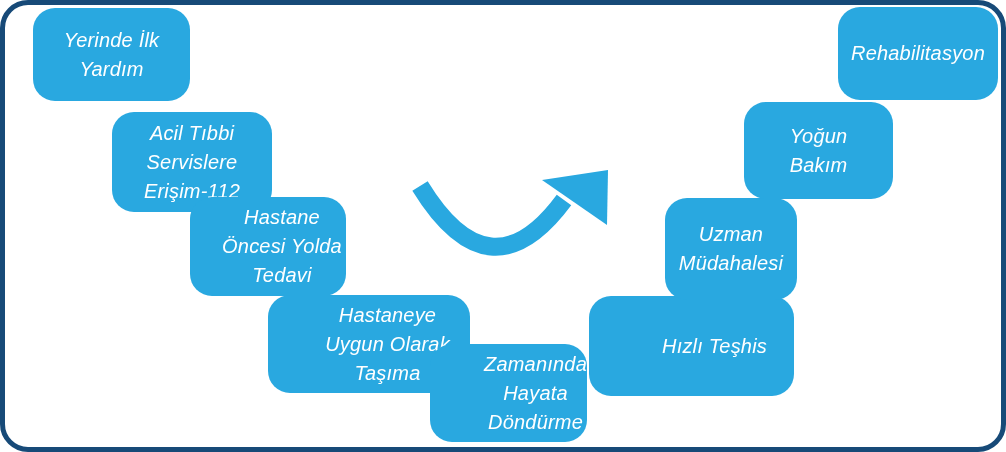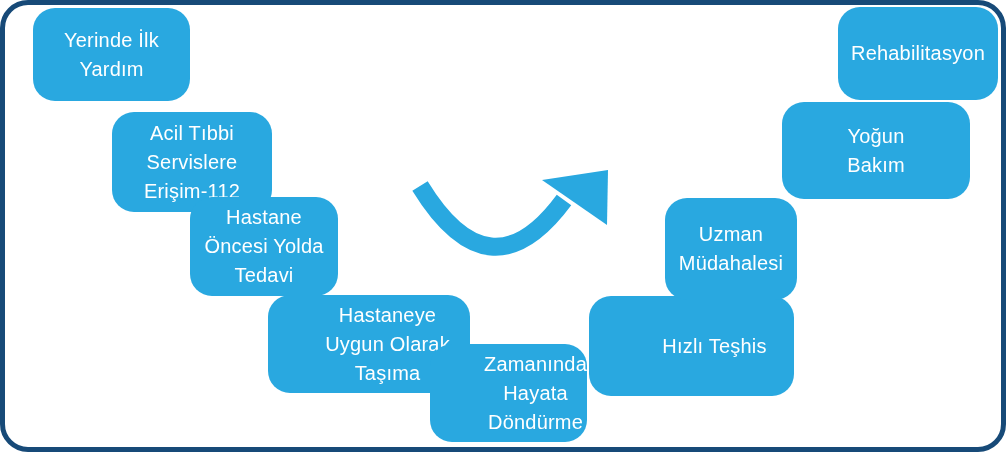--- a/index.html
+++ b/index.html
@@ -7,20 +7,21 @@
     padding: 0;
     background: #ffffff;
   }
   .canvas {
     position: relative;
     width: 1006px;
     height: 452px;
     background: var(--background, #ffffff);
     overflow: hidden;
     font-family: "Liberation Sans", sans-serif;
+    font-style: italic;
   }
   .frame {
     position: absolute;
     inset: 0;
     border: 5px solid var(--frame-border, #174A78);
     border-radius: 28px;
     box-sizing: border-box;
     pointer-events: none;
   }
   .stage {
@@ -36,26 +37,26 @@
     color: var(--stage-text, #ffffff);
     font-size: 20px;
     line-height: 29px;
     white-space: pre-line;
     font-weight: 400;
     letter-spacing: 0.2px;
   }
   
   .b1 { left: 33px;  top: 8px;   width: 157px; height: 93px;  }
   .b2 { left: 112px; top: 112px; width: 160px; height: 100px; }
-  .b3 { left: 190px; top: 197px; width: 148px; height: 99px;  }
+  .b3 { left: 190px; top: 197px; width: 128px; height: 99px; padding-left: 28px;  }
   .b4 { left: 268px; top: 295px; width: 165px; height: 98px; padding-left: 37px;  }
   .b5 { left: 430px; top: 344px; width: 157px; height: 98px; justify-content: flex-end;  }
   .b6 { left: 589px; top: 296px; width: 159px; height: 100px; padding-left: 46px; }
   .b7 { left: 665px; top: 198px; width: 132px; height: 102px; }
-  .b8 { left: 782px; top: 102px; width: 188px; height: 97px;  }
+  .b8 { left: 744px; top: 102px; width: 149px; height: 97px;  }
   .b9 { left: 838px; top: 7px;   width: 160px; height: 93px;  }
   .arrow {
     position: absolute;
     left: 390px;
     top: 150px;
     width: 260px;
     height: 130px;
   }
   .arrow .curve {
     fill: none;

